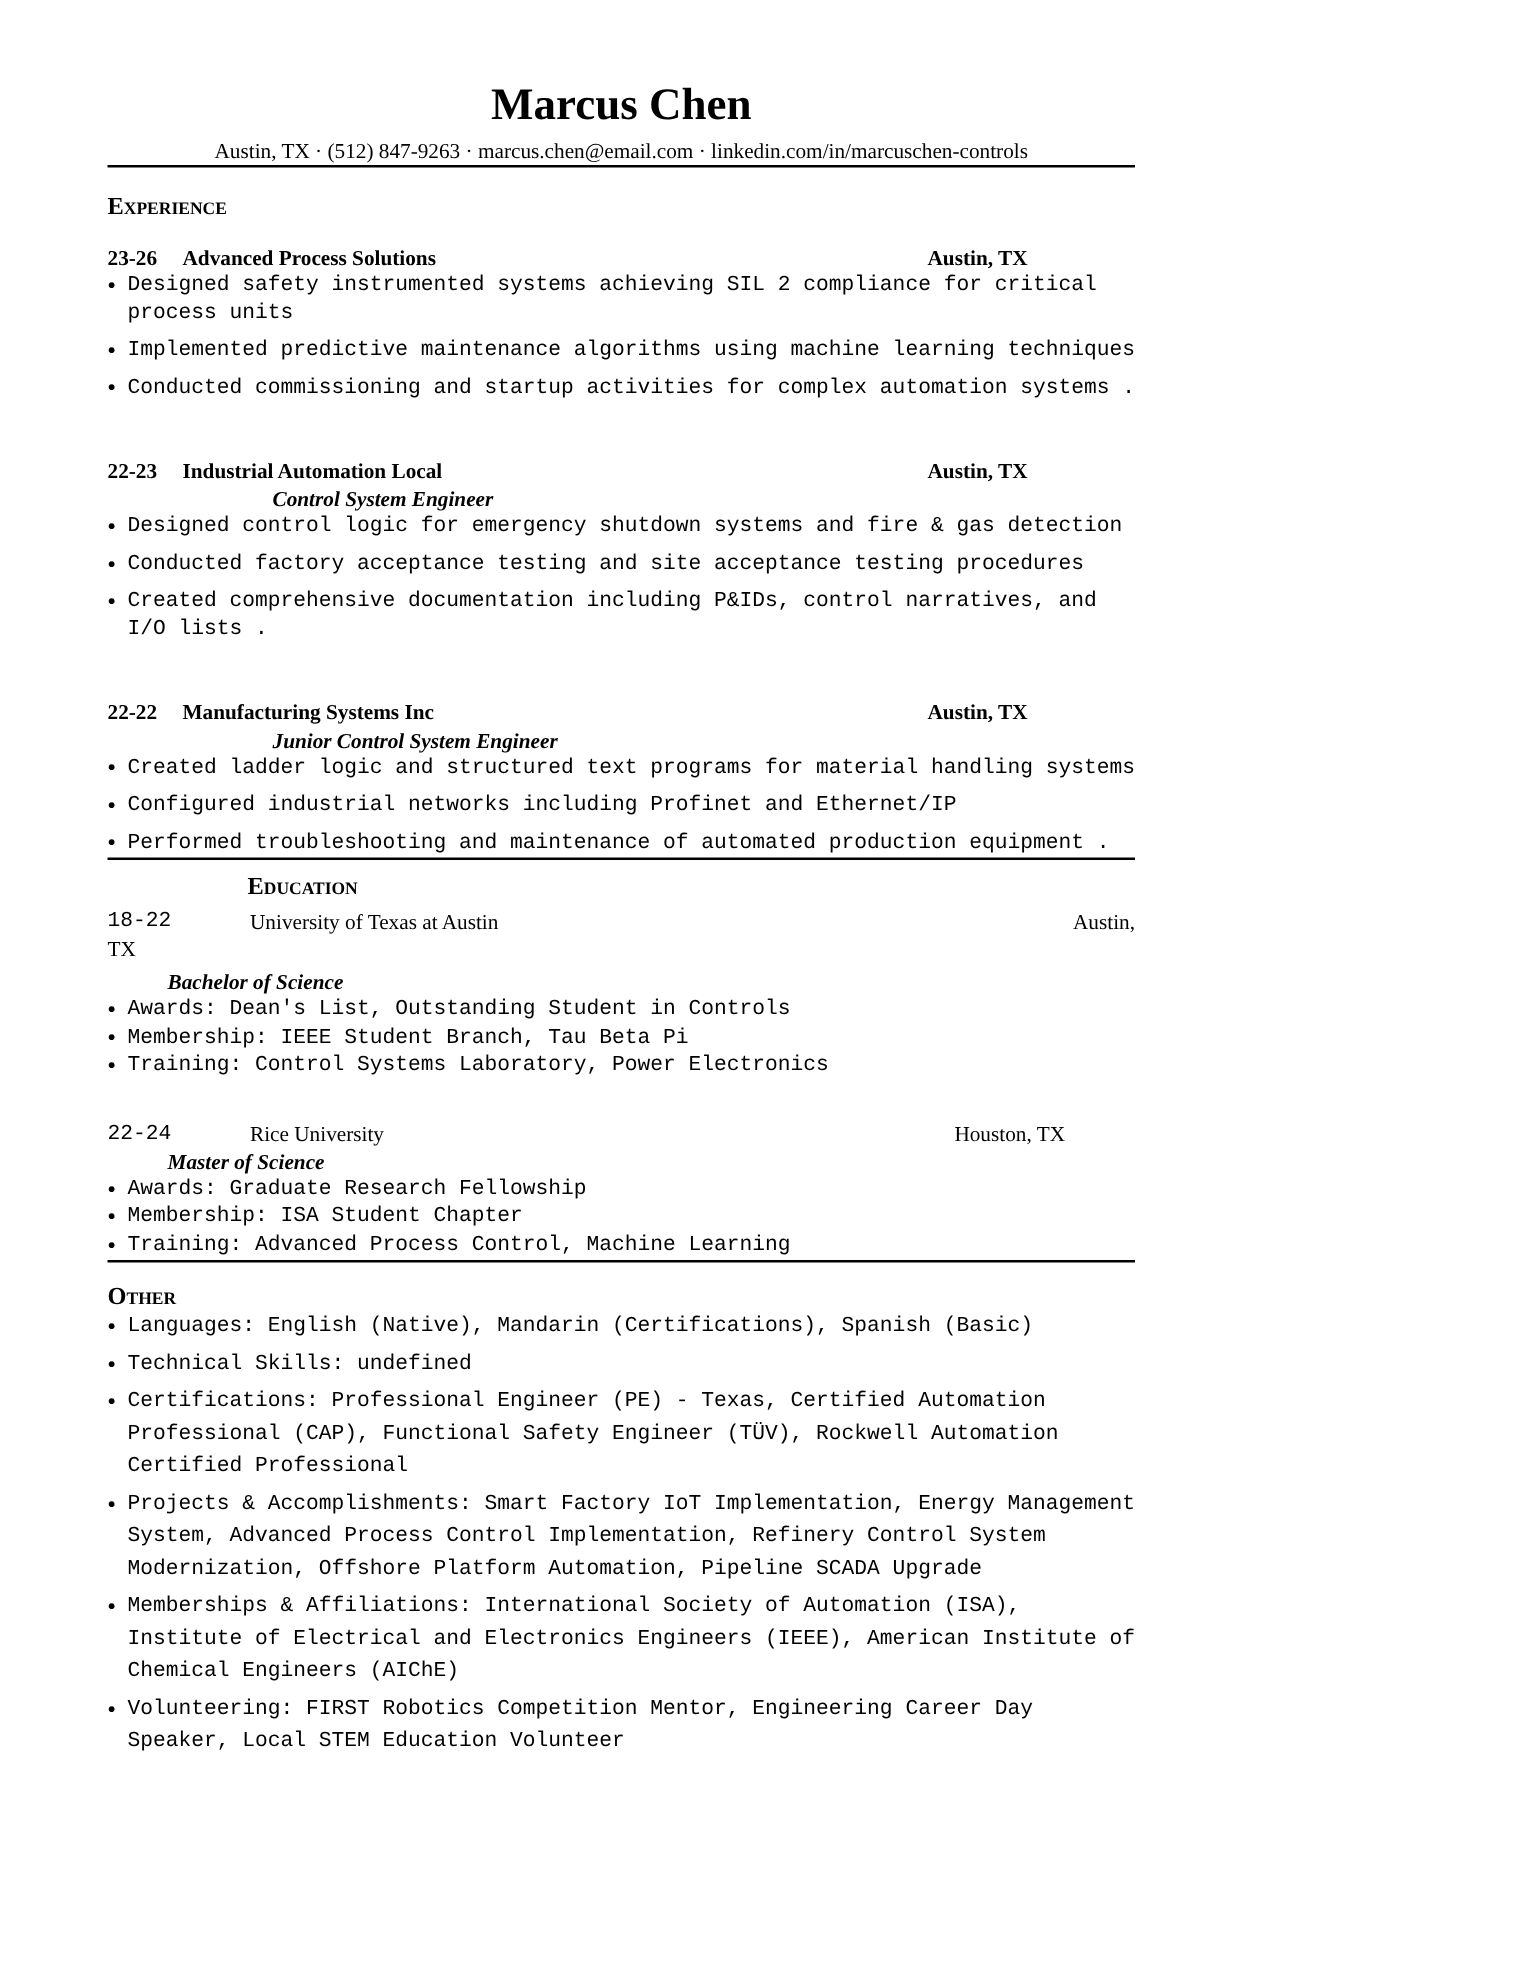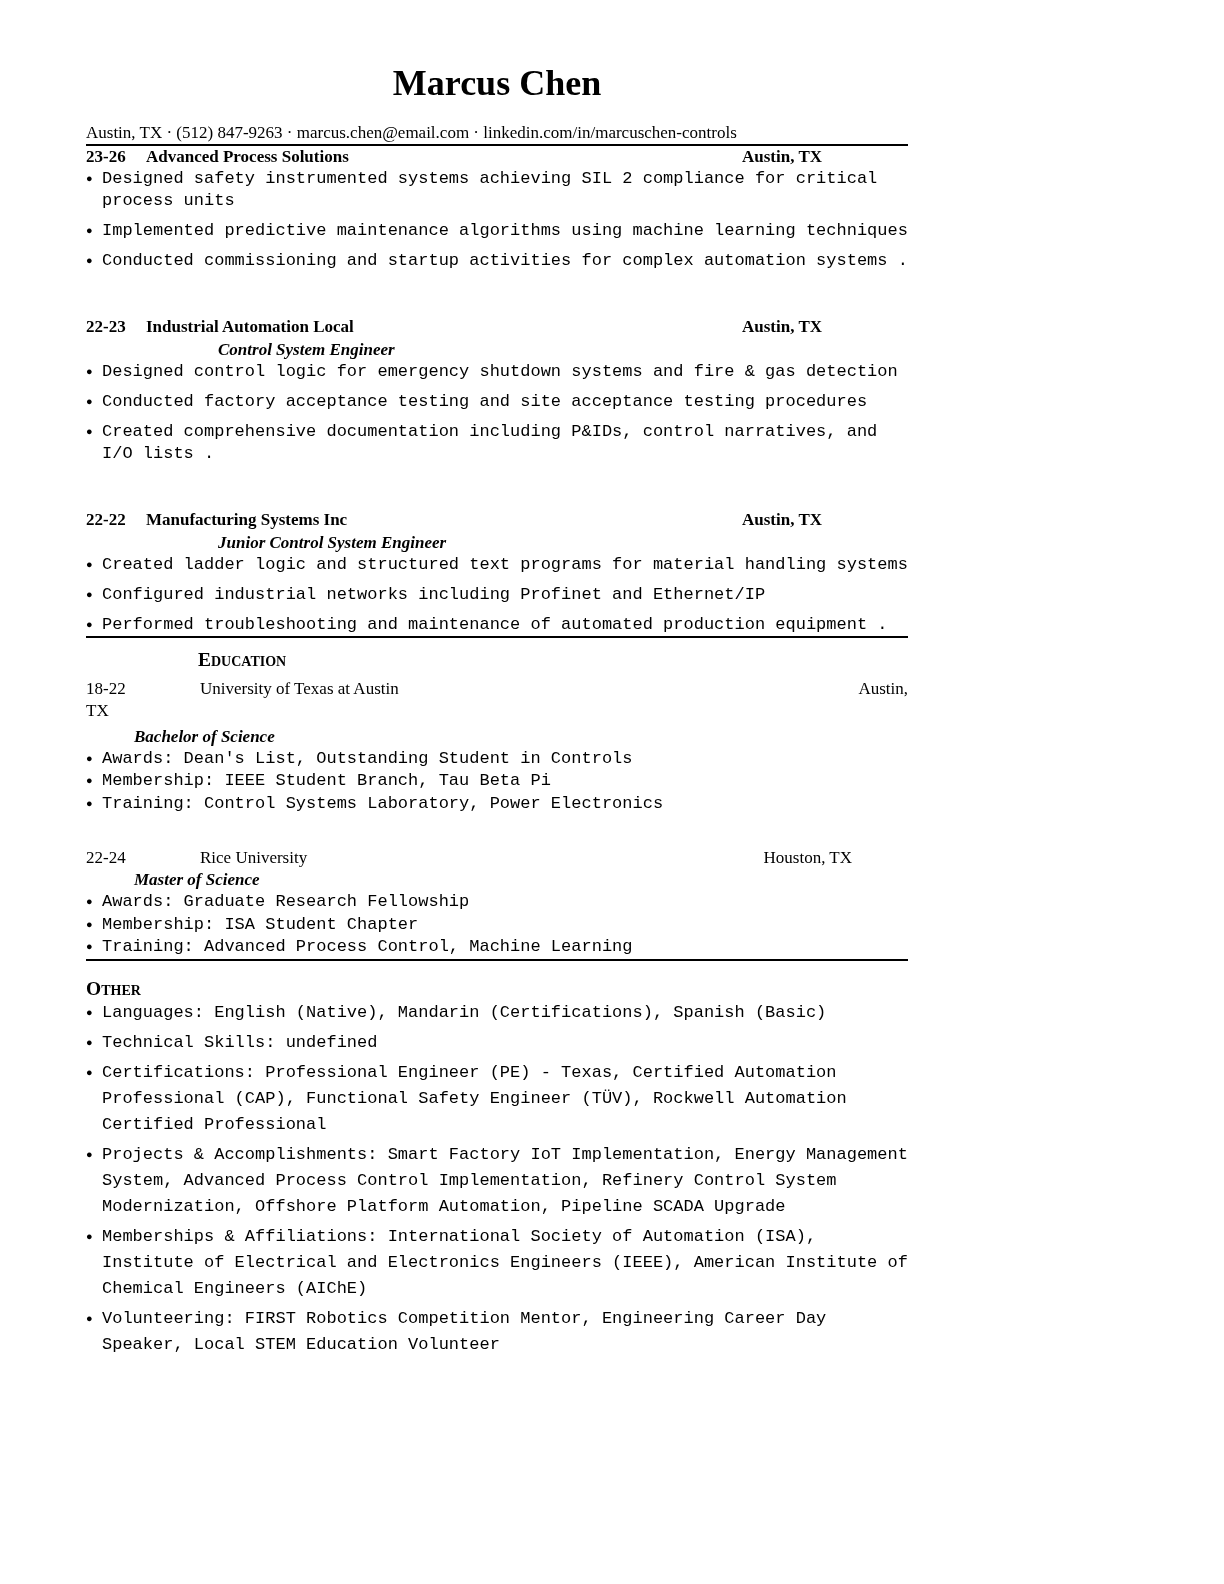--- a/index.html
+++ b/index.html
@@ -22,22 +22,22 @@
   
   .name {
     margin: 0;
     padding-top: 62px;
     font-size: 36px;
     line-height: 1.2;
     font-weight: bold;
     text-align: center;
   }
   .contact {
-    margin-top: 17px;
-    text-align: left;
+    margin-top: 5px;
+    text-align: center;
     line-height: 1.3;
   }
 
   
   hr.rule {
     border: 0;
     border-top: 2px solid #000;
     margin: 0;
   }
   .rule-1 { margin-top: 16px; }
@@ -97,21 +97,21 @@
   .exp-bullets li:last-child { margin-bottom: 0; }
 
   .edu-bullets { margin-top: 6px; margin-left: 131px; }
   .edu-bullets li { line-height: 22.5px; }
 
   .other-bullets { margin-top: 10px; margin-left: 131px; }
   .other-bullets li { line-height: 26px; margin-bottom: 4px; }
 
   
   .edu-head { display: flex; line-height: 22px; }
-  .edu-date   { flex: none; width: 114px; }
+  .edu-date   { flex: none; width: 114px; font-family: Liberation Mono, monospace; }
   .edu-school { flex: 1; }
   .edu-loc    { flex: none; }
   .edu-loc-b  { padding-right: 56px; }
   .edu-loc2   { line-height: 22px; }
   .edu-degree {
     margin-left: 48px;
     line-height: 22px;
     font-weight: bold;
     font-style: italic;
   }
@@ -124,20 +124,21 @@
 <div class="page">
 
   <header>
     <h1 class="name">Marcus Chen</h1>
     <div class="contact">Austin, TX · (512) 847-9263 · marcus.chen@email.com · linkedin.com/in/marcuschen-controls</div>
   </header>
 
   <hr class="rule rule-1">
 
   <section class="experience">
+    <h2 class="sec-h">Experience</h2>
 
     <article class="job">
       <div class="job-head">
         <span class="job-date">23-26</span>
         <span class="job-co">Advanced Process Solutions</span>
         <span class="job-loc">Austin, TX</span>
       </div>
       <ul class="bullets exp-bullets">
         <li>Designed safety instrumented systems achieving SIL 2 compliance for critical process units</li>
         <li>Implemented predictive maintenance algorithms using machine learning techniques</li>

